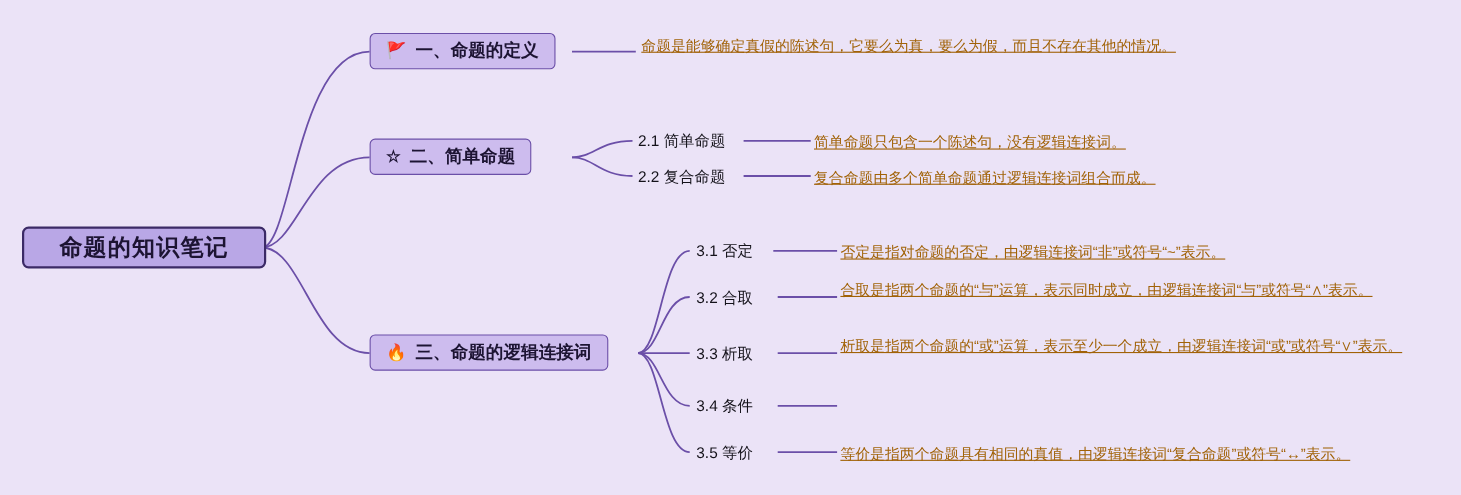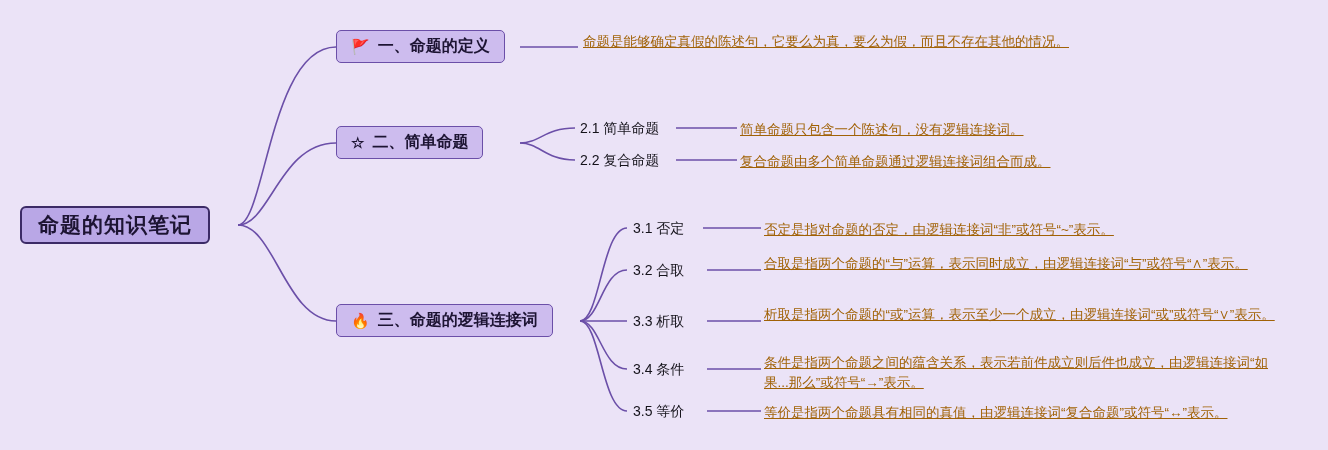--- a/index.html
+++ b/index.html
@@ -26,21 +26,21 @@
     position: absolute;
     display: flex;
     align-items: center;
     white-space: nowrap;
   }
   
   .root {
     left: 20px;
     top: 206px;
     height: 38px;
-    padding: 0 16px;
+    padding: 0 32px;
     background: #b9a7e6;
     border: 2px solid #3b2a66;
     border-radius: 6px;
     font-size: 21px;
     font-weight: bold;
     color: #1d1433;
     letter-spacing: 1px;
   }
   
   .lvl1 {
@@ -148,20 +148,19 @@
   <div class="desc" style="left:764px; top:254px; width:510px;">合取是指两个命题的“与”运算，表示同时成立，由逻辑连接词“与”或符号“∧”表示。</div>
 
   <div class="node lvl2" style="left:633px; top:313px;">
     <span>3.3 析取</span>
   </div>
   <div class="desc" style="left:764px; top:305px; width:514px;">析取是指两个命题的“或”运算，表示至少一个成立，由逻辑连接词“或”或符号“∨”表示。</div>
 
   <div class="node lvl2" style="left:633px; top:361px;">
     <span>3.4 条件</span>
   </div>
-  <div class="desc" style="left:764px; top:353px; width:512px;">条件是指两个命题之间的蕴含关系，表示若前件成立则后件也成立，由逻辑连接词“如果...那么”或符号“→”表示。</div>
 
   <div class="node lvl2" style="left:633px; top:403px;">
     <span>3.5 等价</span>
   </div>
   <div class="desc" style="left:764px; top:403px; width:512px;">等价是指两个命题具有相同的真值，由逻辑连接词“复合命题”或符号“↔”表示。</div>
 
 </div>
 
 </body></html>

